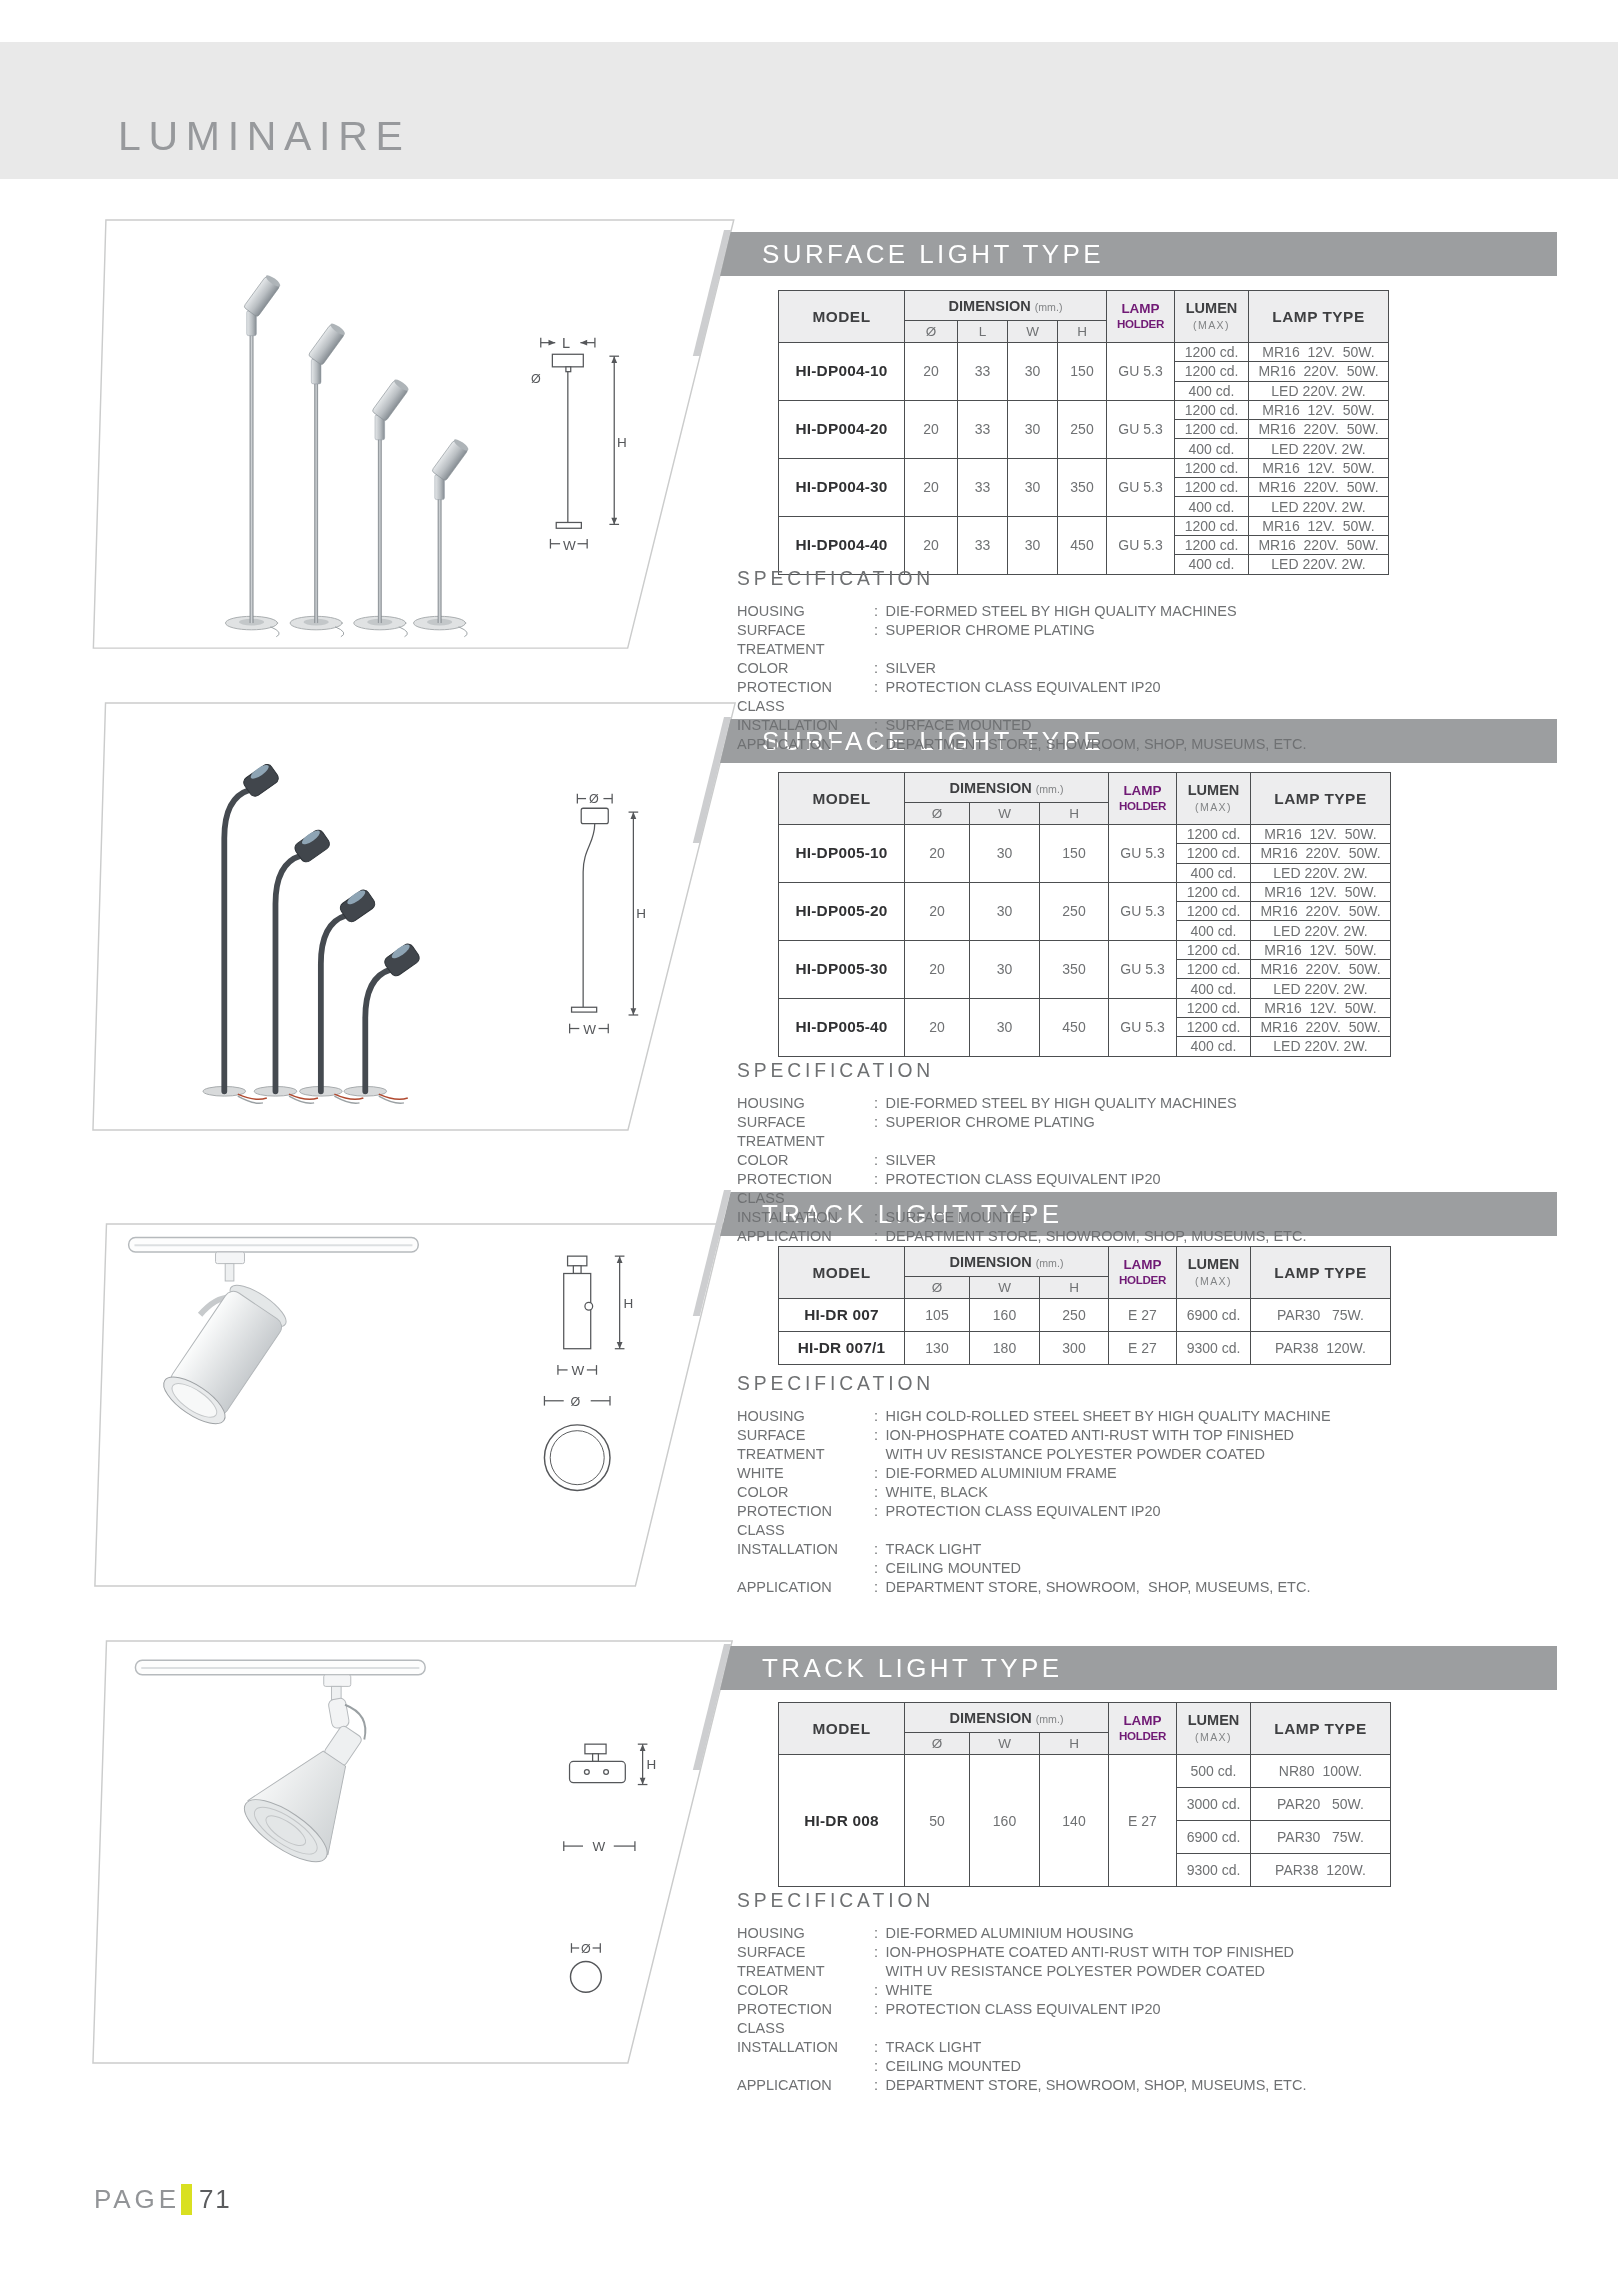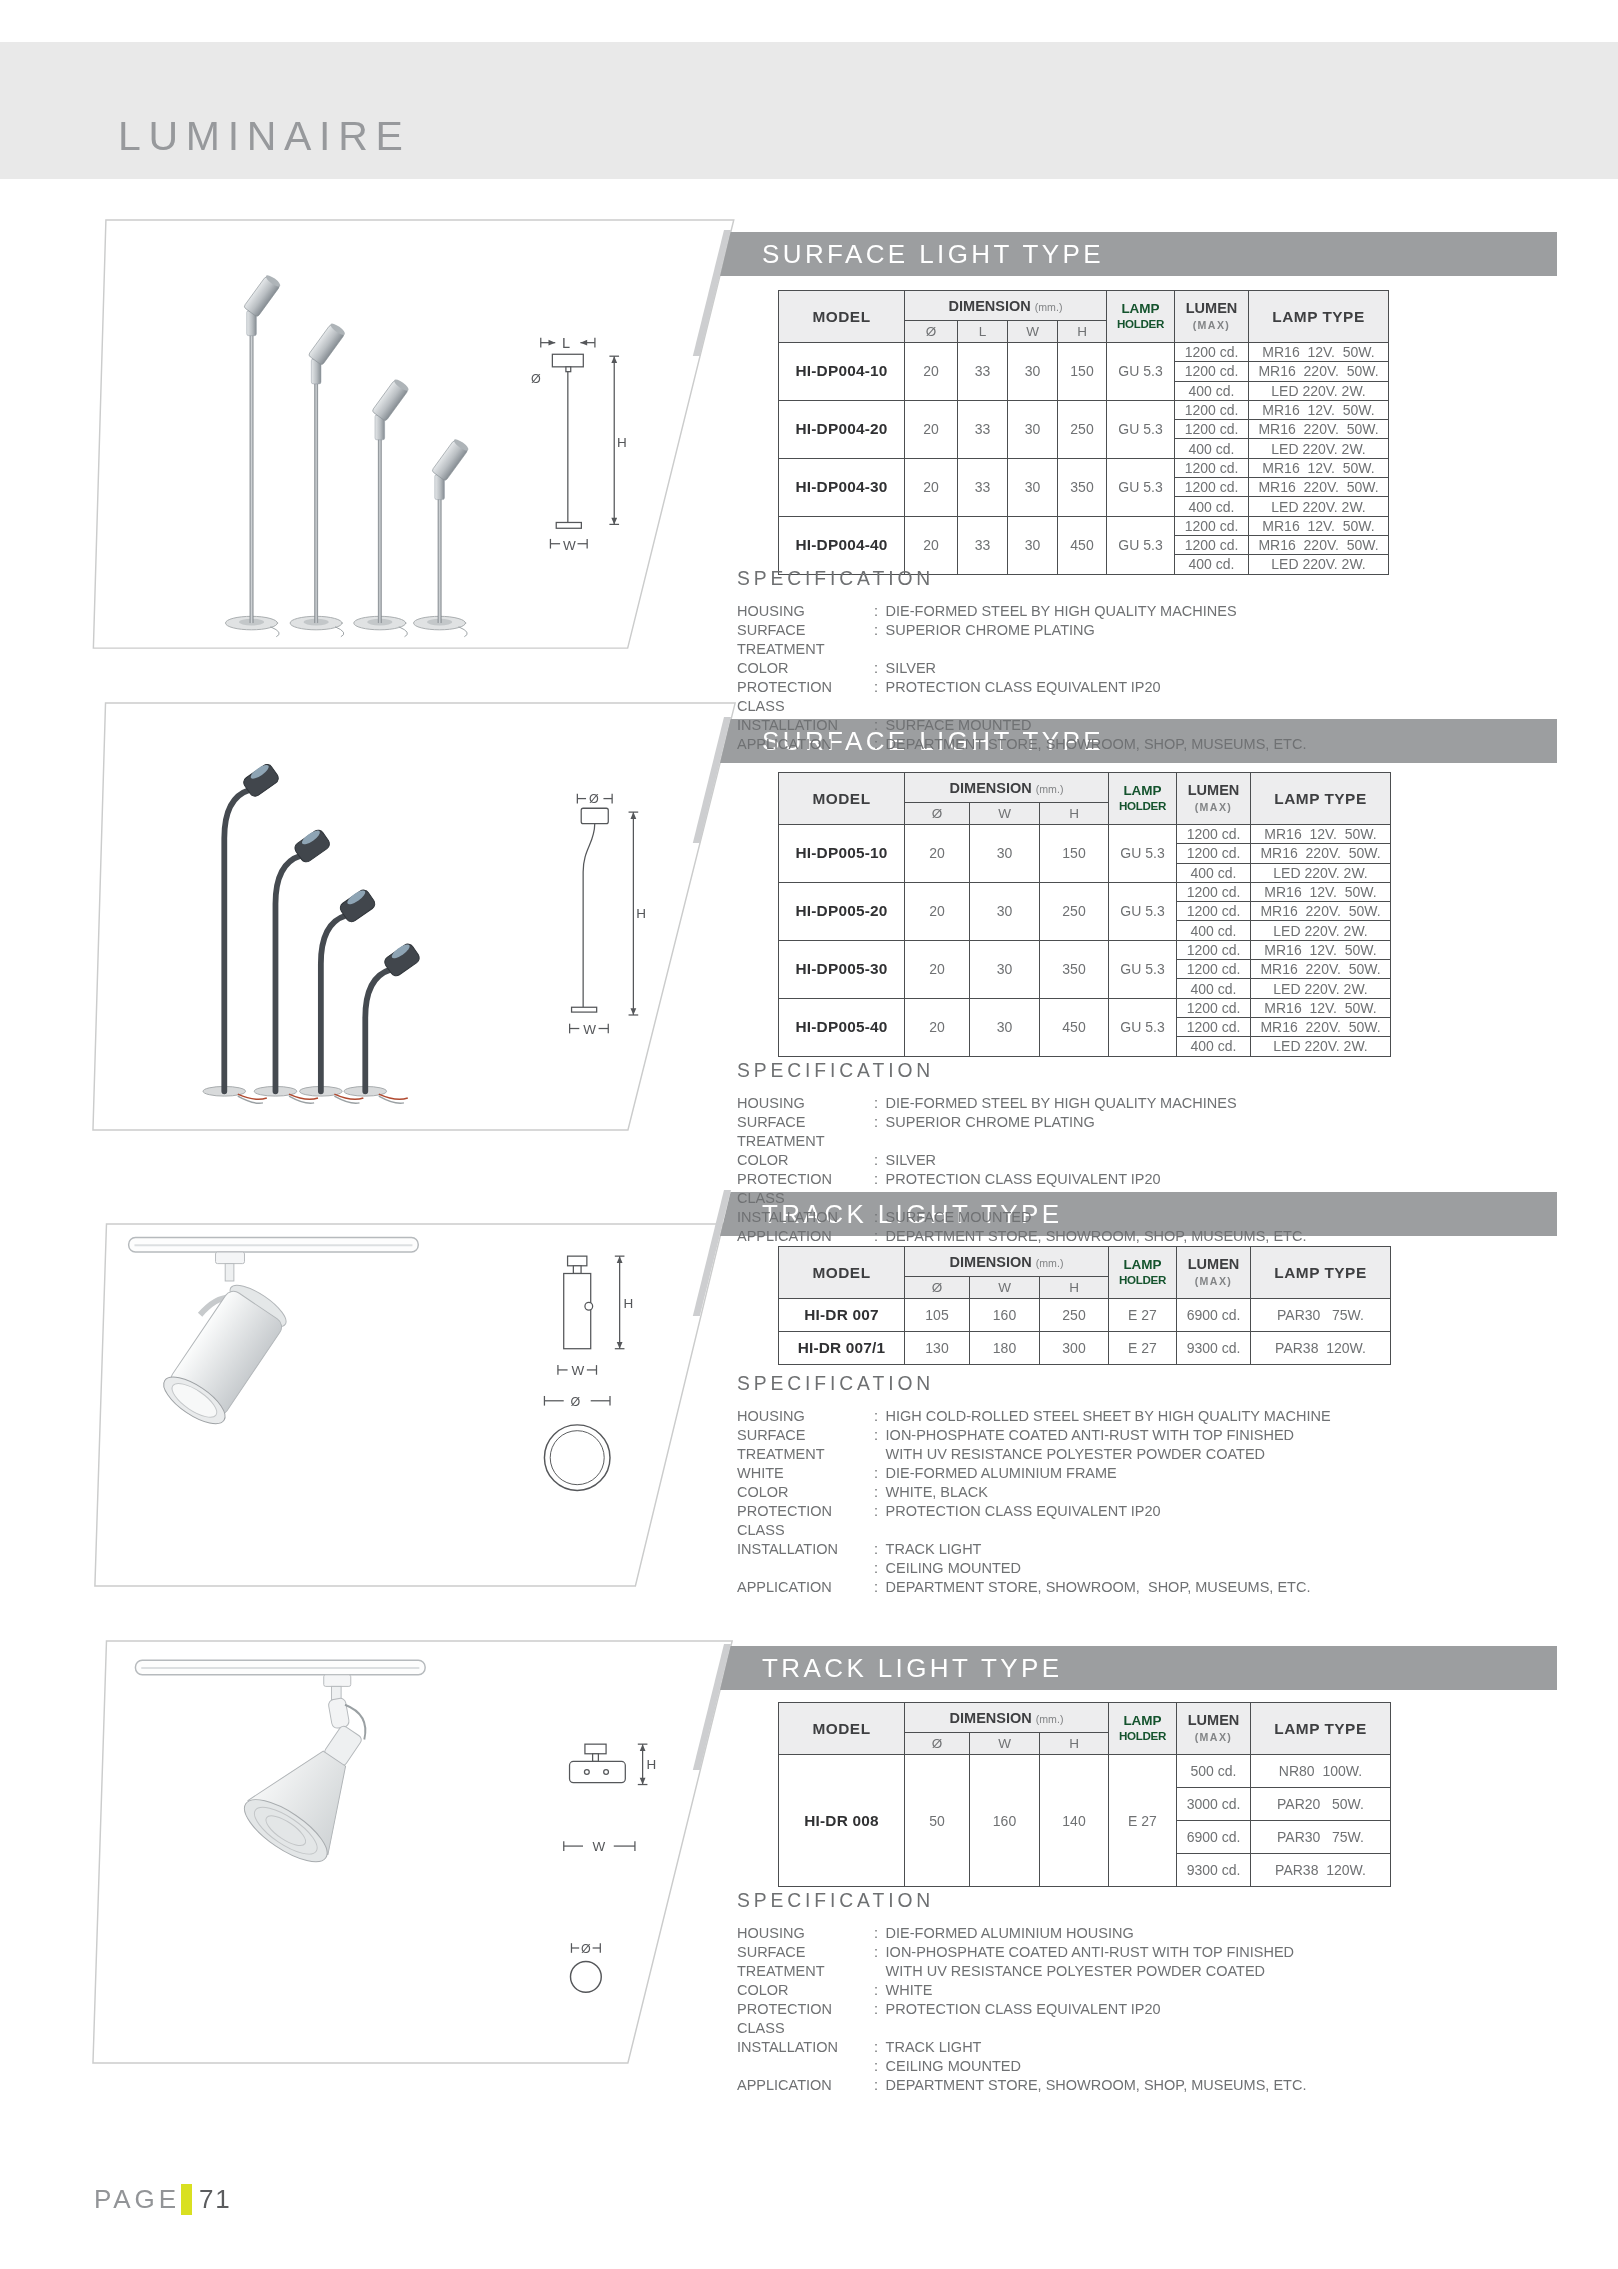--- a/index.html
+++ b/index.html
@@ -20,24 +20,24 @@
                transform-origin:0 0;transform:skewX(-13.9deg);z-index:3;}
   
   .twrap{position:absolute;left:737px;z-index:5;padding-left:41px;}
   .ptable{border-collapse:collapse;table-layout:fixed;}
   .ptable th,.ptable td{border:1.4px solid #4c4e50;text-align:center;vertical-align:middle;padding:0;}
   .ptable thead th{background:#ededee;}
   .ptable thead tr:first-child th{height:29px;}
   .h-model,.h-type{font-size:15.4px;font-weight:bold;color:#3e3f41;letter-spacing:0.5px;}
   .h-dim{font-size:14.5px;font-weight:bold;color:#3e3f41;}
   .h-dim .unit{font-size:10.6px;color:#828486;font-weight:normal;}
-  .h-holder{font-size:13.5px;font-weight:bold;color:#14532d;line-height:1.08;}
+  .h-holder{font-size:13.5px;font-weight:bold;color:#701a75;line-height:1.08;}
   .h-holder .holder2{font-size:11.6px;letter-spacing:-0.3px;}
   .h-lumen{font-size:14.5px;font-weight:bold;color:#3e3f41;line-height:1.1;}
-  .h-lumen .unit2{font-size:10.6px;color:#828486;font-weight:bold;letter-spacing:1.4px;}
+  .h-lumen .unit2{font-size:10.6px;color:#828486;font-weight:normal;letter-spacing:1.4px;}
   .h-sub{font-size:13.5px;font-weight:normal;color:#707274;height:21px;}
   .c-model{font-weight:bold;font-size:15.4px;color:#303133;letter-spacing:0.2px;}
   .c-dim,.c-holder,.c-lumen{font-size:14px;color:#6f7173;}
   .c-type{font-size:14px;color:#6f7173;white-space:pre;}
   .rows-small tbody td{height:18.3px;}
   .rows-big tbody td{height:32px;}
   
   .spec{position:absolute;left:737px;width:734px;z-index:5;}
   .spec-title{margin:0 0 11.6px 0;font-size:19.3px;font-weight:400;color:#6e7072;letter-spacing:3.9px;}
   .spec-row{display:flex;font-size:14.5px;color:#6f7173;line-height:19px;}

